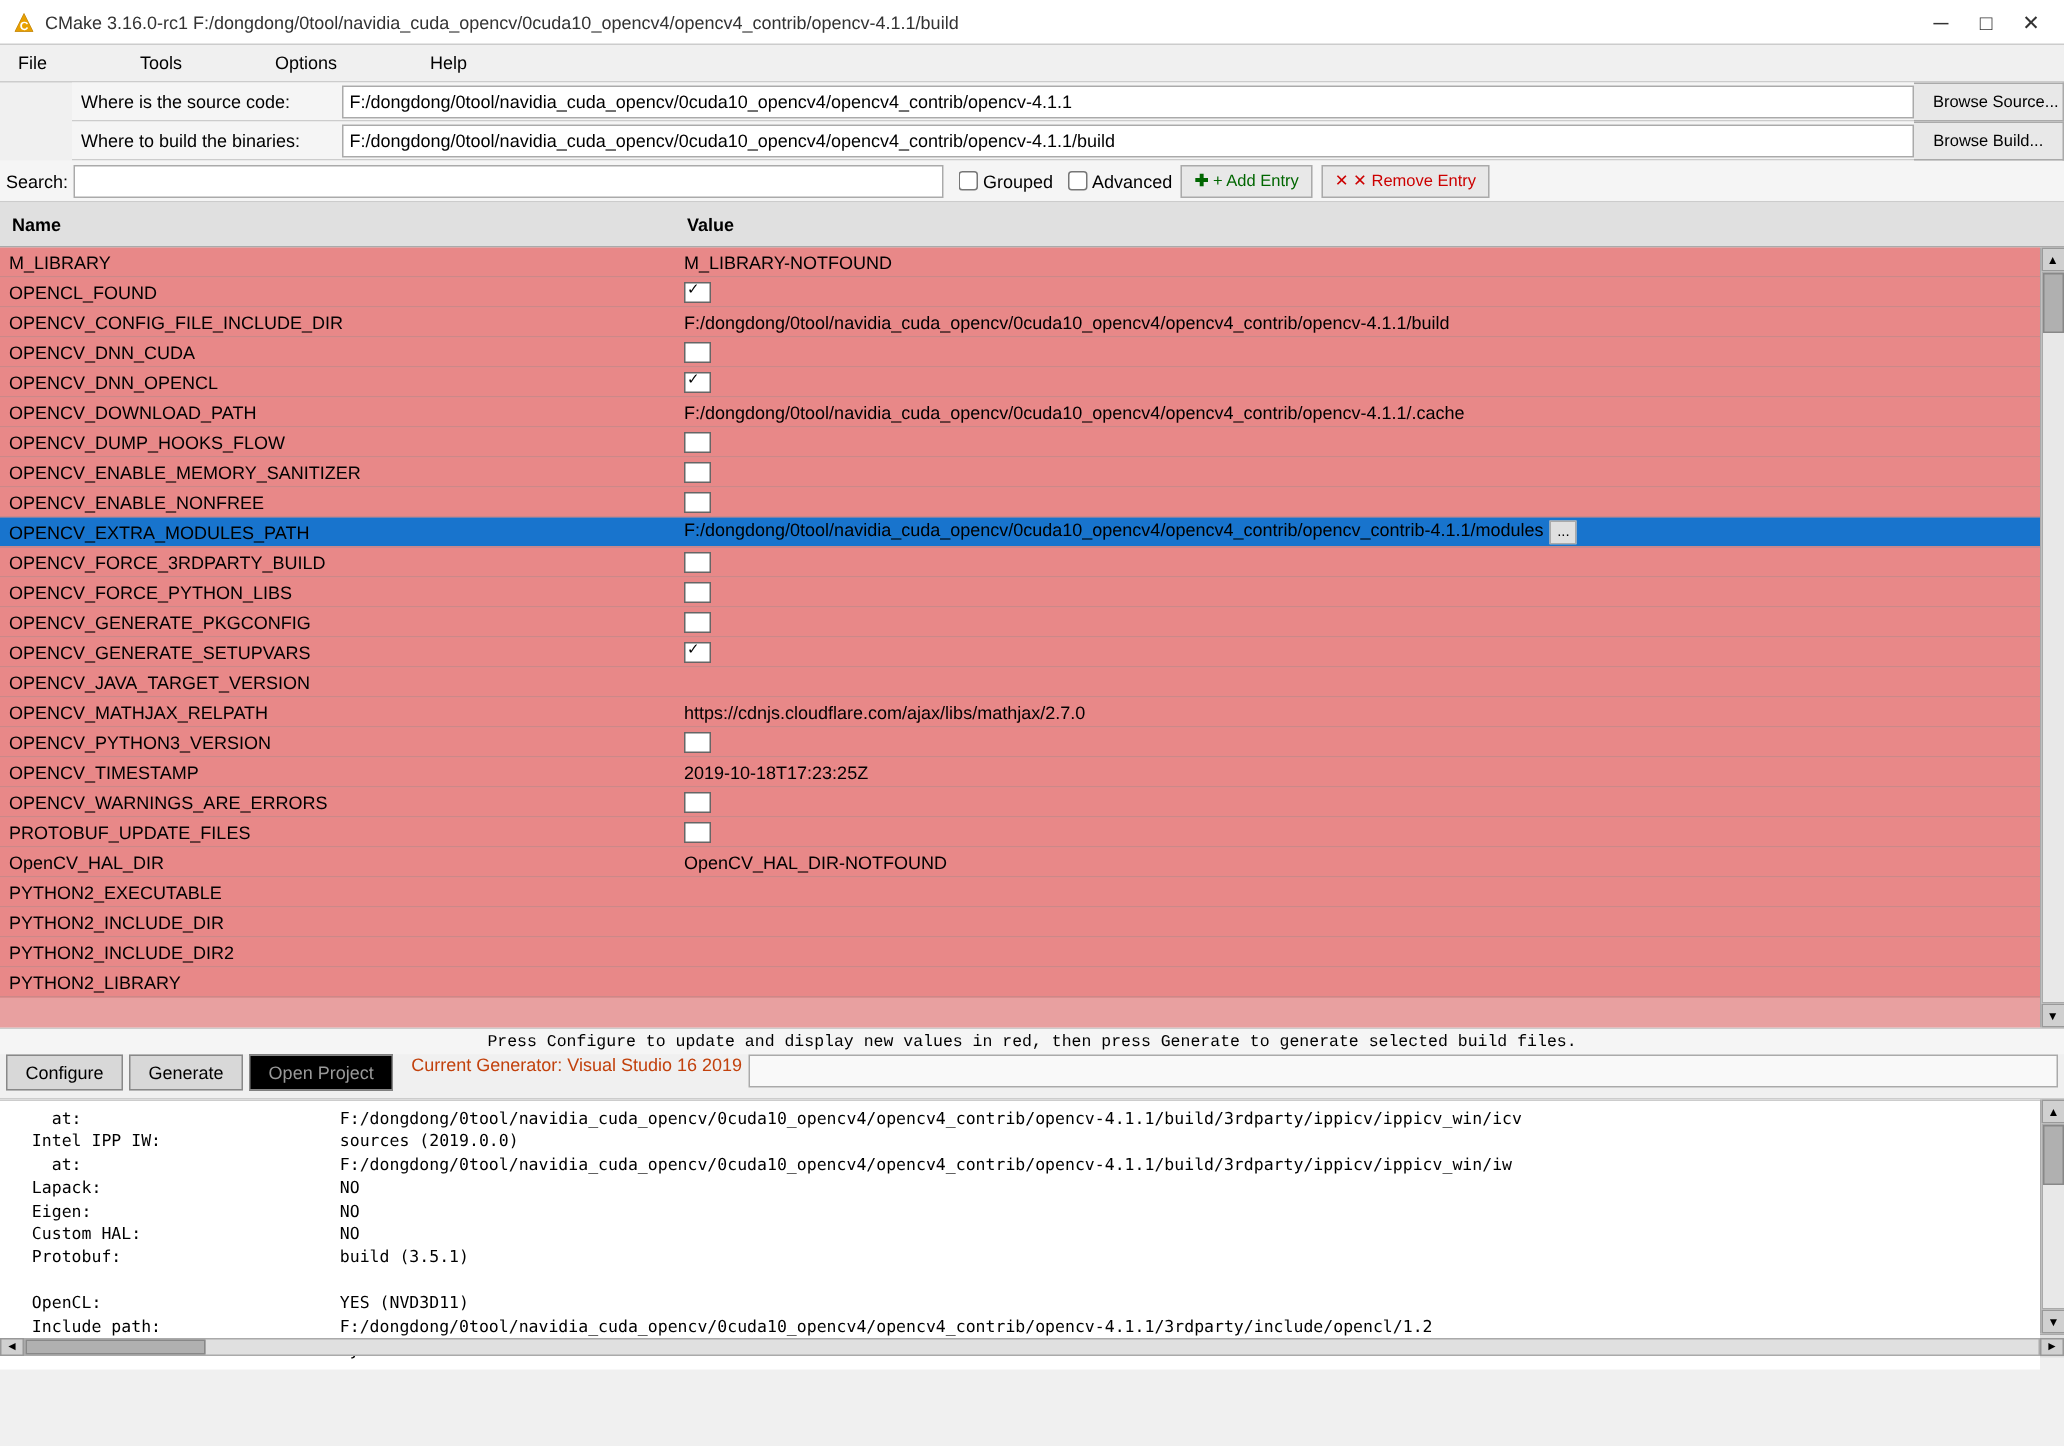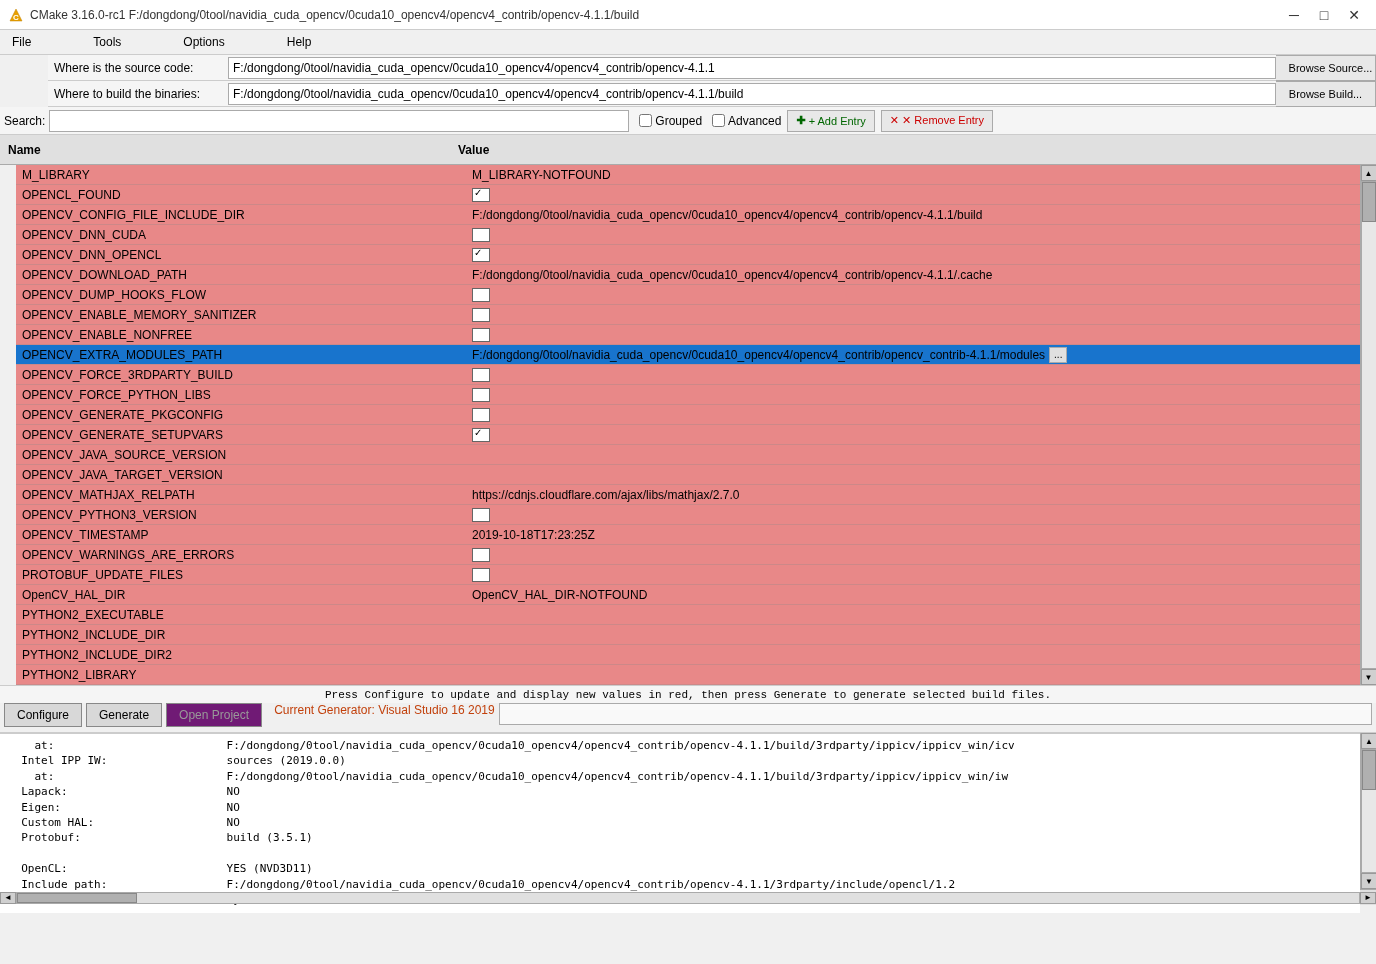--- a/index.html
+++ b/index.html
@@ -137,21 +137,21 @@
       gap: 4px;
     }
     .action-btn {
       height: 24px;
       padding: 0 12px;
       font-size: 12px;
       border: 1px solid #888;
       background: #d8d8d8;
       cursor: pointer;
     }
-    .action-btn.disabled { color: #999; cursor: default; background: #701a75; }
+    .action-btn.disabled { color: #999; cursor: default; background: #000000; }
     #generator-label { font-size: 12px; color: #c2410c; margin-left: 8px; }
     #status-input { flex: 1; height: 22px; border: 1px solid #aaa; background: #f9f9f9; font-size: 12px; padding: 0 4px; }
 
     
     #log-area {
       flex: 1;
       background: white;
       overflow-y: auto;
       overflow-x: auto;
       font-family: 'Courier New', monospace;
@@ -184,21 +184,20 @@
       top: 0;
       width: 120px;
       height: 100%;
       background: #b0b0b0;
       border: 1px solid #888;
     }
 
     .table-outer {
       display: flex;
       height: 520px;
-      padding-left: 16px;
     }
     .table-main {
       flex: 1;
       overflow: hidden;
     }
 
     .vertical-scrollbar {
       width: 16px;
       background: #e0e0e0;
       border-left: 1px solid #aaa;
@@ -387,24 +386,20 @@
         <div class="row-name">OPENCV_GENERATE_PKGCONFIG</div>
         <div class="row-value">
           <div class="checkbox-cell"></div>
         </div>
       </div>
       <div class="table-row">
         <div class="row-name">OPENCV_GENERATE_SETUPVARS</div>
         <div class="row-value">
           <div class="checkbox-cell checked"></div>
         </div>
-      </div>
-      <div class="table-row">
-        <div class="row-name">OPENCV_JAVA_SOURCE_VERSION</div>
-        <div class="row-value"></div>
       </div>
       <div class="table-row">
         <div class="row-name">OPENCV_JAVA_TARGET_VERSION</div>
         <div class="row-value"></div>
       </div>
       <div class="table-row">
         <div class="row-name">OPENCV_MATHJAX_RELPATH</div>
         <div class="row-value">https://cdnjs.cloudflare.com/ajax/libs/mathjax/2.7.0</div>
       </div>
       <div class="table-row">

